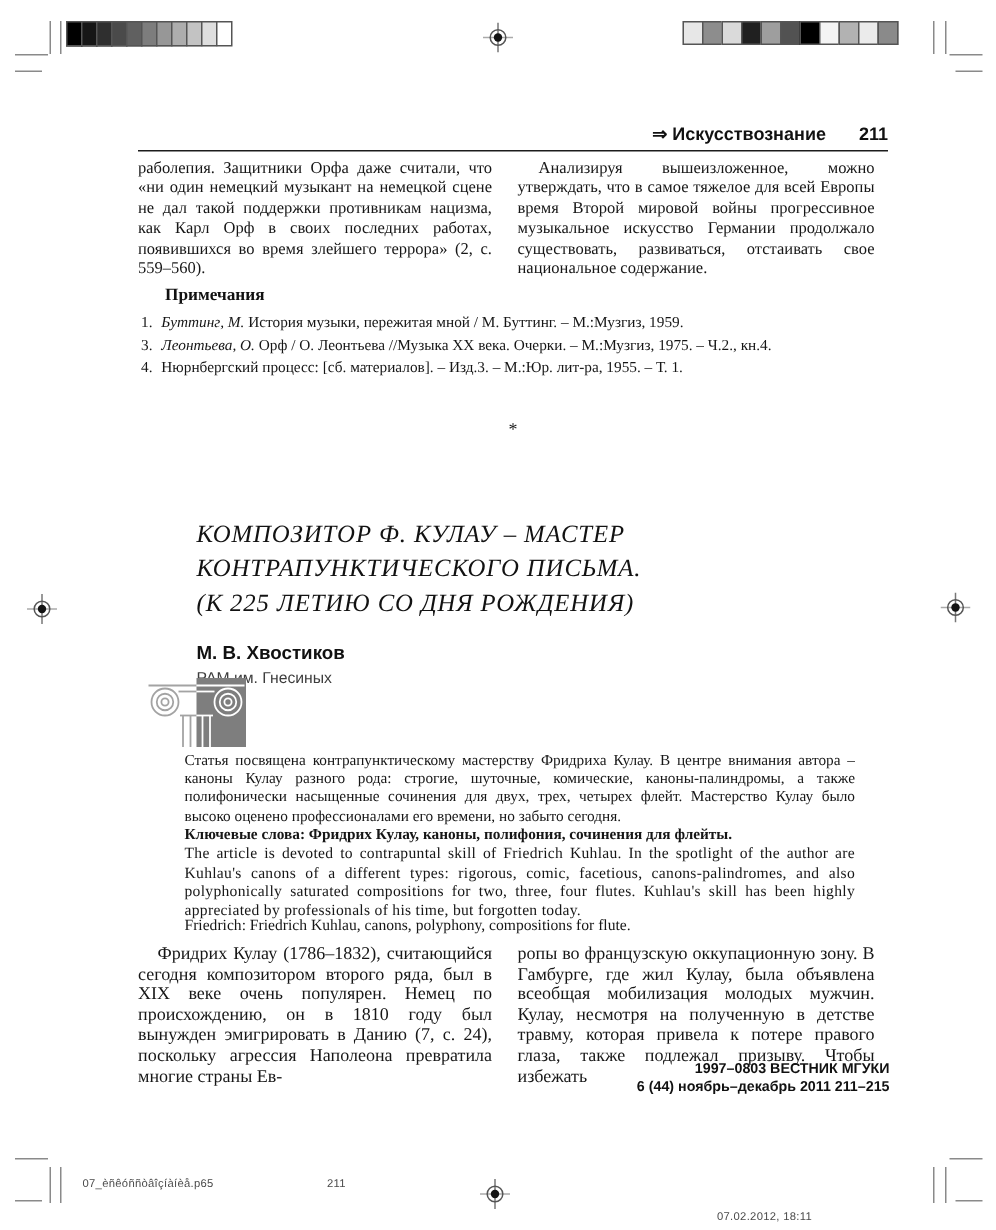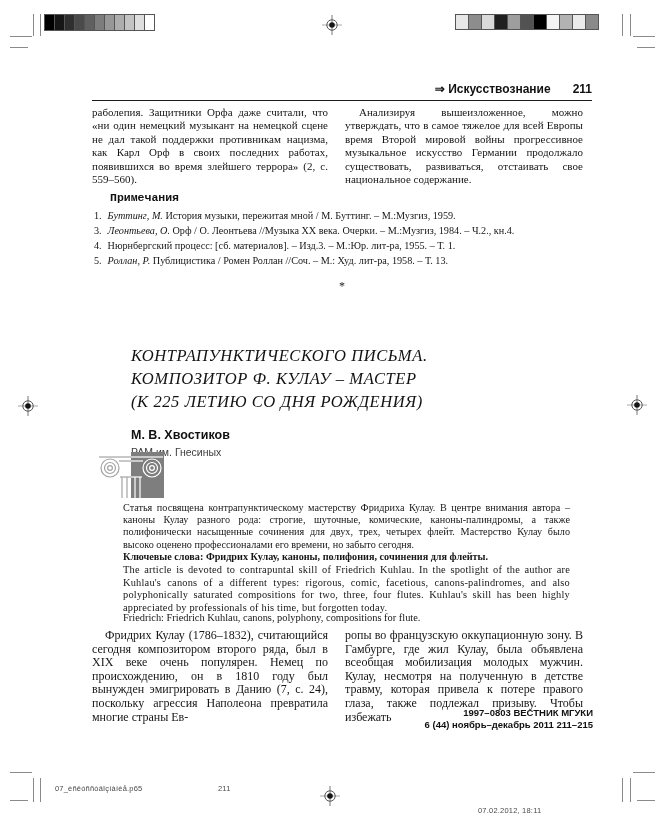--- a/index.html
+++ b/index.html
@@ -31,21 +31,21 @@
   
   .intro-col{
     position:absolute;top:106px;font-size:11px;line-height:13.4px;
     text-align:justify;color:#161616;
   }
   .intro-left{left:92px;width:236px;}
   .intro-right{left:345px;width:238px;text-indent:14px;}
   
   .notes-heading{
     position:absolute;left:110px;top:191px;
-    font-family:Liberation Mono, monospace;font-weight:bold;font-size:11.5px;color:#111;
+    font-family:Liberation Serif, serif;font-weight:bold;font-size:11.5px;color:#111;
   }
   .notes-list{position:absolute;left:94px;top:208px;width:496px;font-size:10.2px;color:#161616;}
   .note-item{line-height:15px;white-space:nowrap;}
   .note-num{display:inline-block;min-width:11px;}
   .note-author{font-style:italic;}
   .star-sep{position:absolute;left:92px;top:279px;width:500px;text-align:center;font-size:12px;color:#222;}
   
   .article-title{
     position:absolute;left:131px;top:344px;
     font-family:"Liberation Serif",serif;font-style:italic;
@@ -176,29 +176,28 @@
   <span>211</span>
 </div>
 <div class="header-rule"></div>
 
 <div class="intro-col intro-left">раболепия. Защитники Орфа даже считали, что «ни один немецкий музыкант на немецкой сцене не дал такой поддержки противникам нацизма, как Карл Орф  в своих последних работах, появившихся во время злейшего террора» (2, с. 559–560).</div>
 <div class="intro-col intro-right">Анализируя вышеизложенное, можно утверждать, что в самое тяжелое для всей Европы время Второй мировой войны прогрессивное музыкальное искусство Германии продолжало существовать, развиваться, отстаивать свое национальное содержание.</div>
 
 <div class="notes-heading">Примечания</div>
 <div class="notes-list">
   <div class="note-item"><span class="note-num">1.</span> <span class="note-author">Буттинг, М.</span><span> История музыки, пережитая мной / М. Буттинг. – М.:Музгиз, 1959.</span></div>
-  <div class="note-item"><span class="note-num">3.</span> <span class="note-author">Леонтьева, О.</span><span> Орф / О. Леонтьева //Музыка XX века. Очерки. – М.:Музгиз, 1984. – Ч.2., кн.4.</span></div>
+  <div class="note-item"><span class="note-num">3.</span> <span class="note-author">Леонтьева, О.</span><span> Орф / О. Леонтьева //Музыка XX века. Очерки. – М.:Музгиз, 1975. – Ч.2., кн.4.</span></div>
   <div class="note-item"><span class="note-num">4.</span> <span class="note-author"></span><span>Нюрнбергский процесс: [сб. материалов]. – Изд.3. – М.:Юр. лит-ра, 1955. – Т. 1.</span></div>
-  <div class="note-item"><span class="note-num">5.</span> <span class="note-author">Роллан, Р.</span><span> Публицистика / Ромен Роллан //Соч. – М.: Худ. лит-ра, 1958. – Т. 13.</span></div>
 </div>
 <div class="star-sep">*</div>
 
 <div class="article-title">
+  <div>КОМПОЗИТОР Ф. КУЛАУ – МАСТЕР</div>
   <div>КОНТРАПУНКТИЧЕСКОГО ПИСЬМА.</div>
-  <div>КОМПОЗИТОР Ф. КУЛАУ – МАСТЕР</div>
   <div>(К 225 ЛЕТИЮ СО ДНЯ РОЖДЕНИЯ)</div>
 </div>
 <div class="article-author">М. В. Хвостиков</div>
 <div class="article-affil">РАМ им. Гнесиных</div>
 
 <div class="ornament">
   <svg width="66" height="46" viewBox="0 0 66 46">
     <rect x="0" y="0" width="33" height="46" fill="#ffffff"></rect>
     <rect x="33" y="0" width="33" height="46" fill="#7e7e7e"></rect>
     <g fill="none" stroke="#a3a3a3" stroke-width="1.2">

